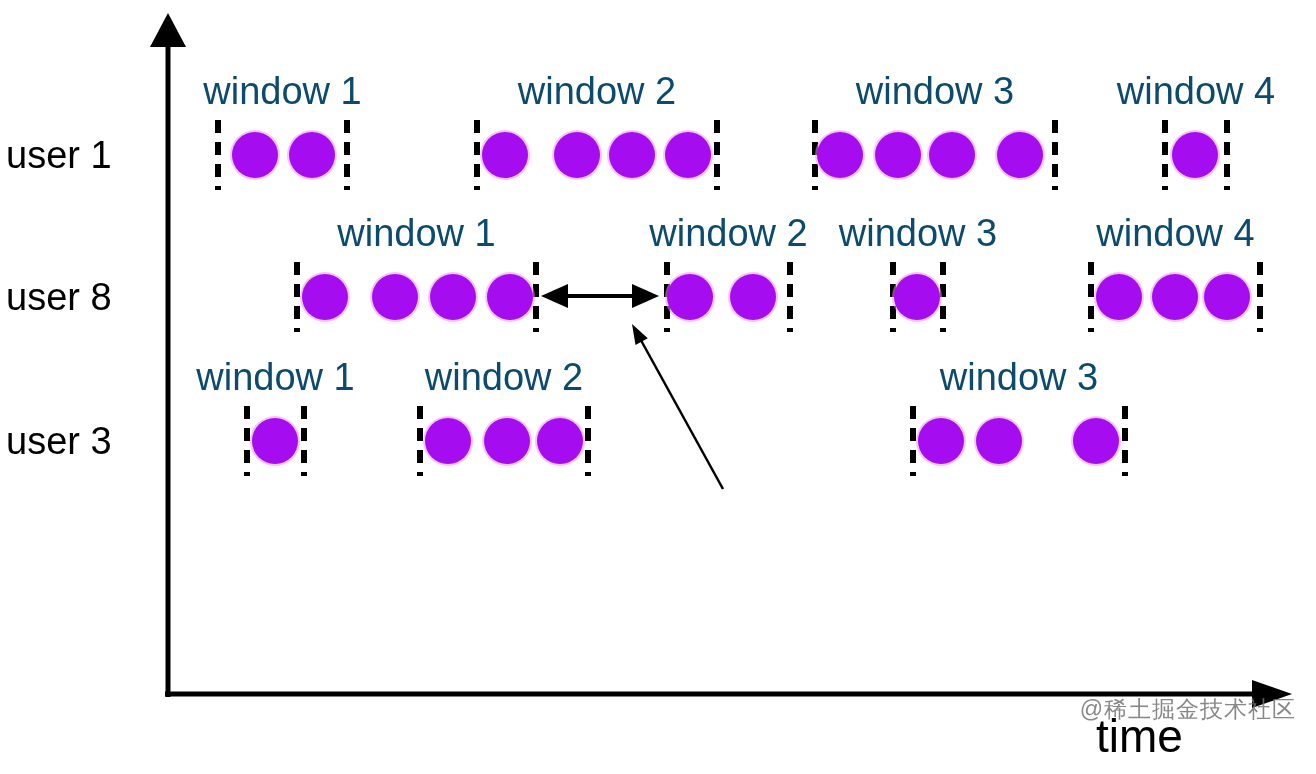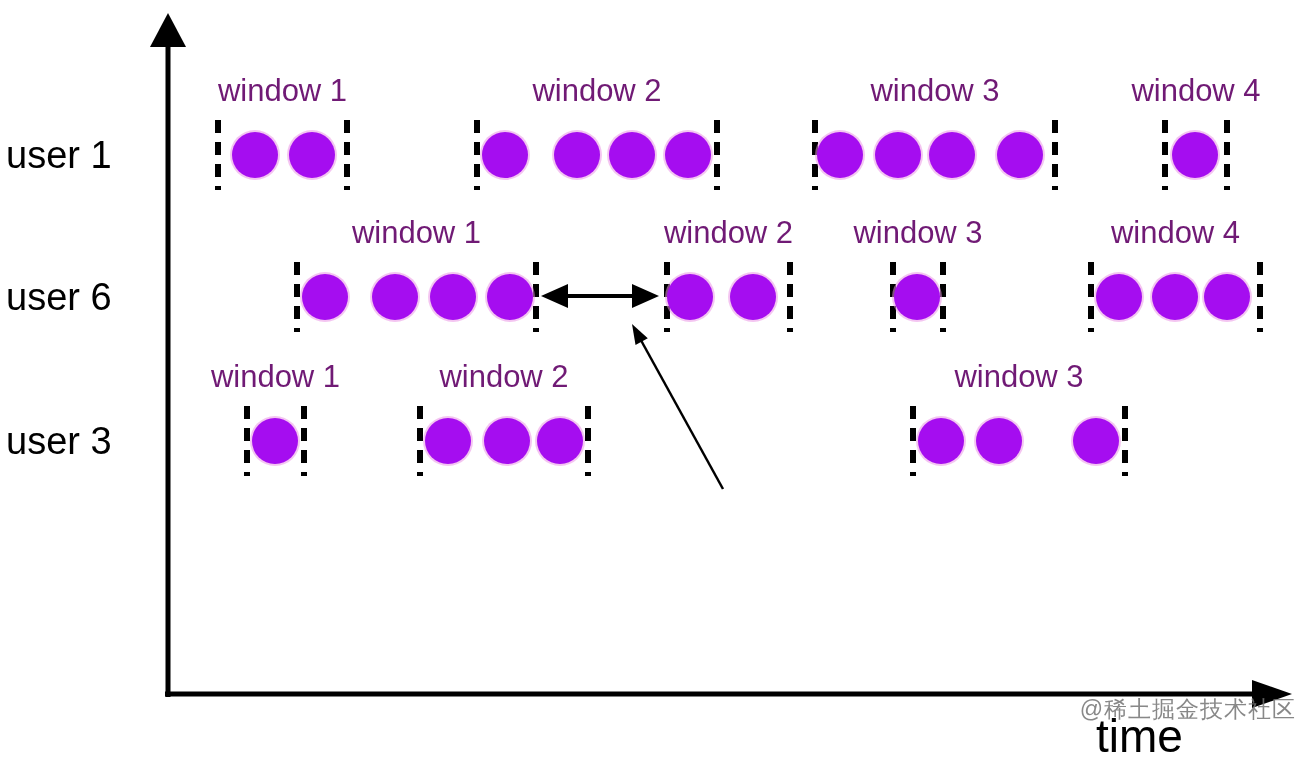--- a/index.html
+++ b/index.html
@@ -7,21 +7,21 @@
     position:relative;width:1316px;height:774px;background:#ffffff;
     font-family:"Liberation Sans",sans-serif;overflow:hidden;color:#000;
   }
   #axes-svg{position:absolute;left:0;top:0;width:1316px;height:774px;}
   .ulabel{
     position:absolute;left:6px;width:134px;height:48px;line-height:48px;
     text-align:left;font-size:38px;color:#000;white-space:nowrap;
   }
   .wlabel{
     position:absolute;width:300px;height:36px;line-height:36px;
-    text-align:center;font-size:31px;color:#701a75;white-space:nowrap;
+    text-align:center;font-size:38px;color:#0c4a6e;white-space:nowrap;
   }
   .bar{
     position:absolute;width:6px;height:70px;
     background:repeating-linear-gradient(to bottom,var(--ink) 0 13px,transparent 13px 22px);
   }
   .dot{
     position:absolute;width:46px;height:46px;border-radius:50%;
     background:var(--dot);box-shadow:0 0 0 2px var(--dot-rim);
   }
   .session-gap{
@@ -70,21 +70,21 @@
       <div class="bar" style="left: 812px; top: 120px;"></div>
       <div class="bar" style="left: 1052px; top: 120px;"></div>
       <div class="dot" style="left: 817px; top: 132px;"></div>
       <div class="dot" style="left: 875px; top: 132px;"></div>
       <div class="dot" style="left: 929px; top: 132px;"></div>
       <div class="dot" style="left: 997px; top: 132px;"></div>
       <div class="wlabel" style="left: 1046px; top: 73px;">window 4</div>
       <div class="bar" style="left: 1162px; top: 120px;"></div>
       <div class="bar" style="left: 1224px; top: 120px;"></div>
       <div class="dot" style="left: 1172px; top: 132px;"></div>
-      <div class="ulabel" style="top: 273px;">user 6</div>
+      <div class="ulabel" style="top: 273px;">user 8</div>
       <div class="wlabel" style="left: 266.5px; top: 215px;">window 1</div>
       <div class="bar" style="left: 294px; top: 262px;"></div>
       <div class="bar" style="left: 533px; top: 262px;"></div>
       <div class="dot" style="left: 302px; top: 274px;"></div>
       <div class="dot" style="left: 372px; top: 274px;"></div>
       <div class="dot" style="left: 430px; top: 274px;"></div>
       <div class="dot" style="left: 487px; top: 274px;"></div>
       <div class="wlabel" style="left: 578.5px; top: 215px;">window 2</div>
       <div class="bar" style="left: 664px; top: 262px;"></div>
       <div class="bar" style="left: 787px; top: 262px;"></div>

